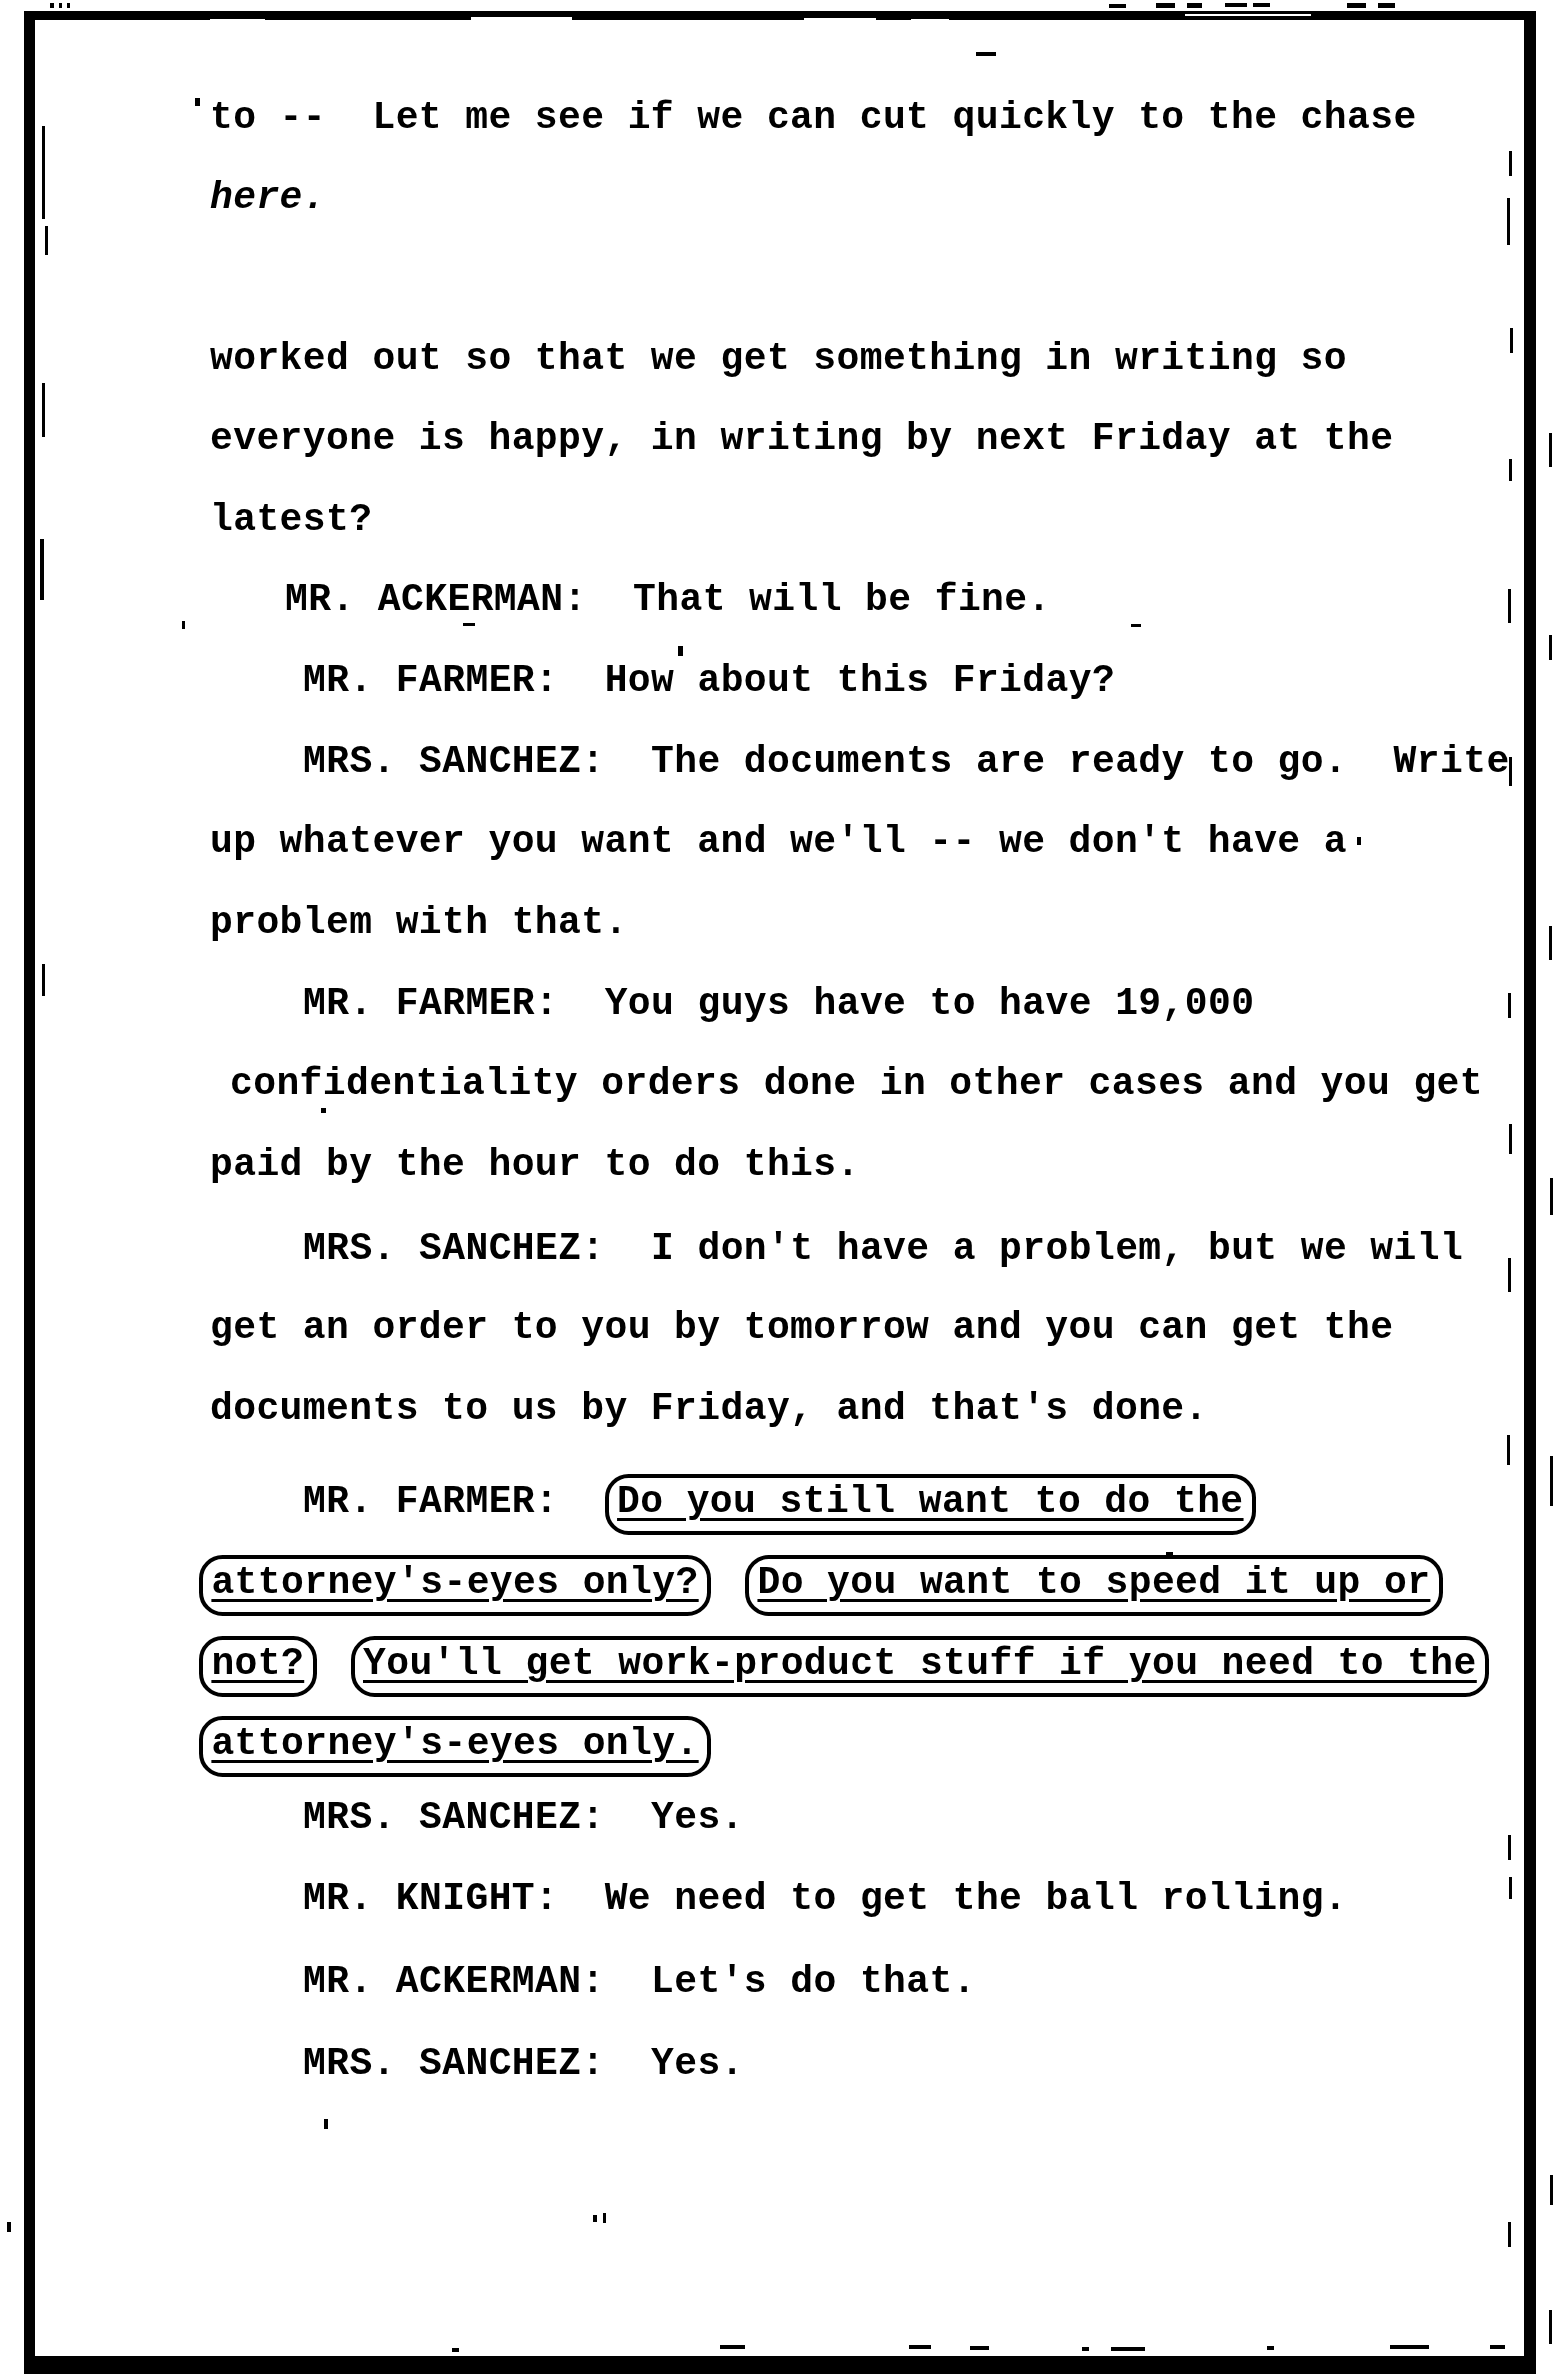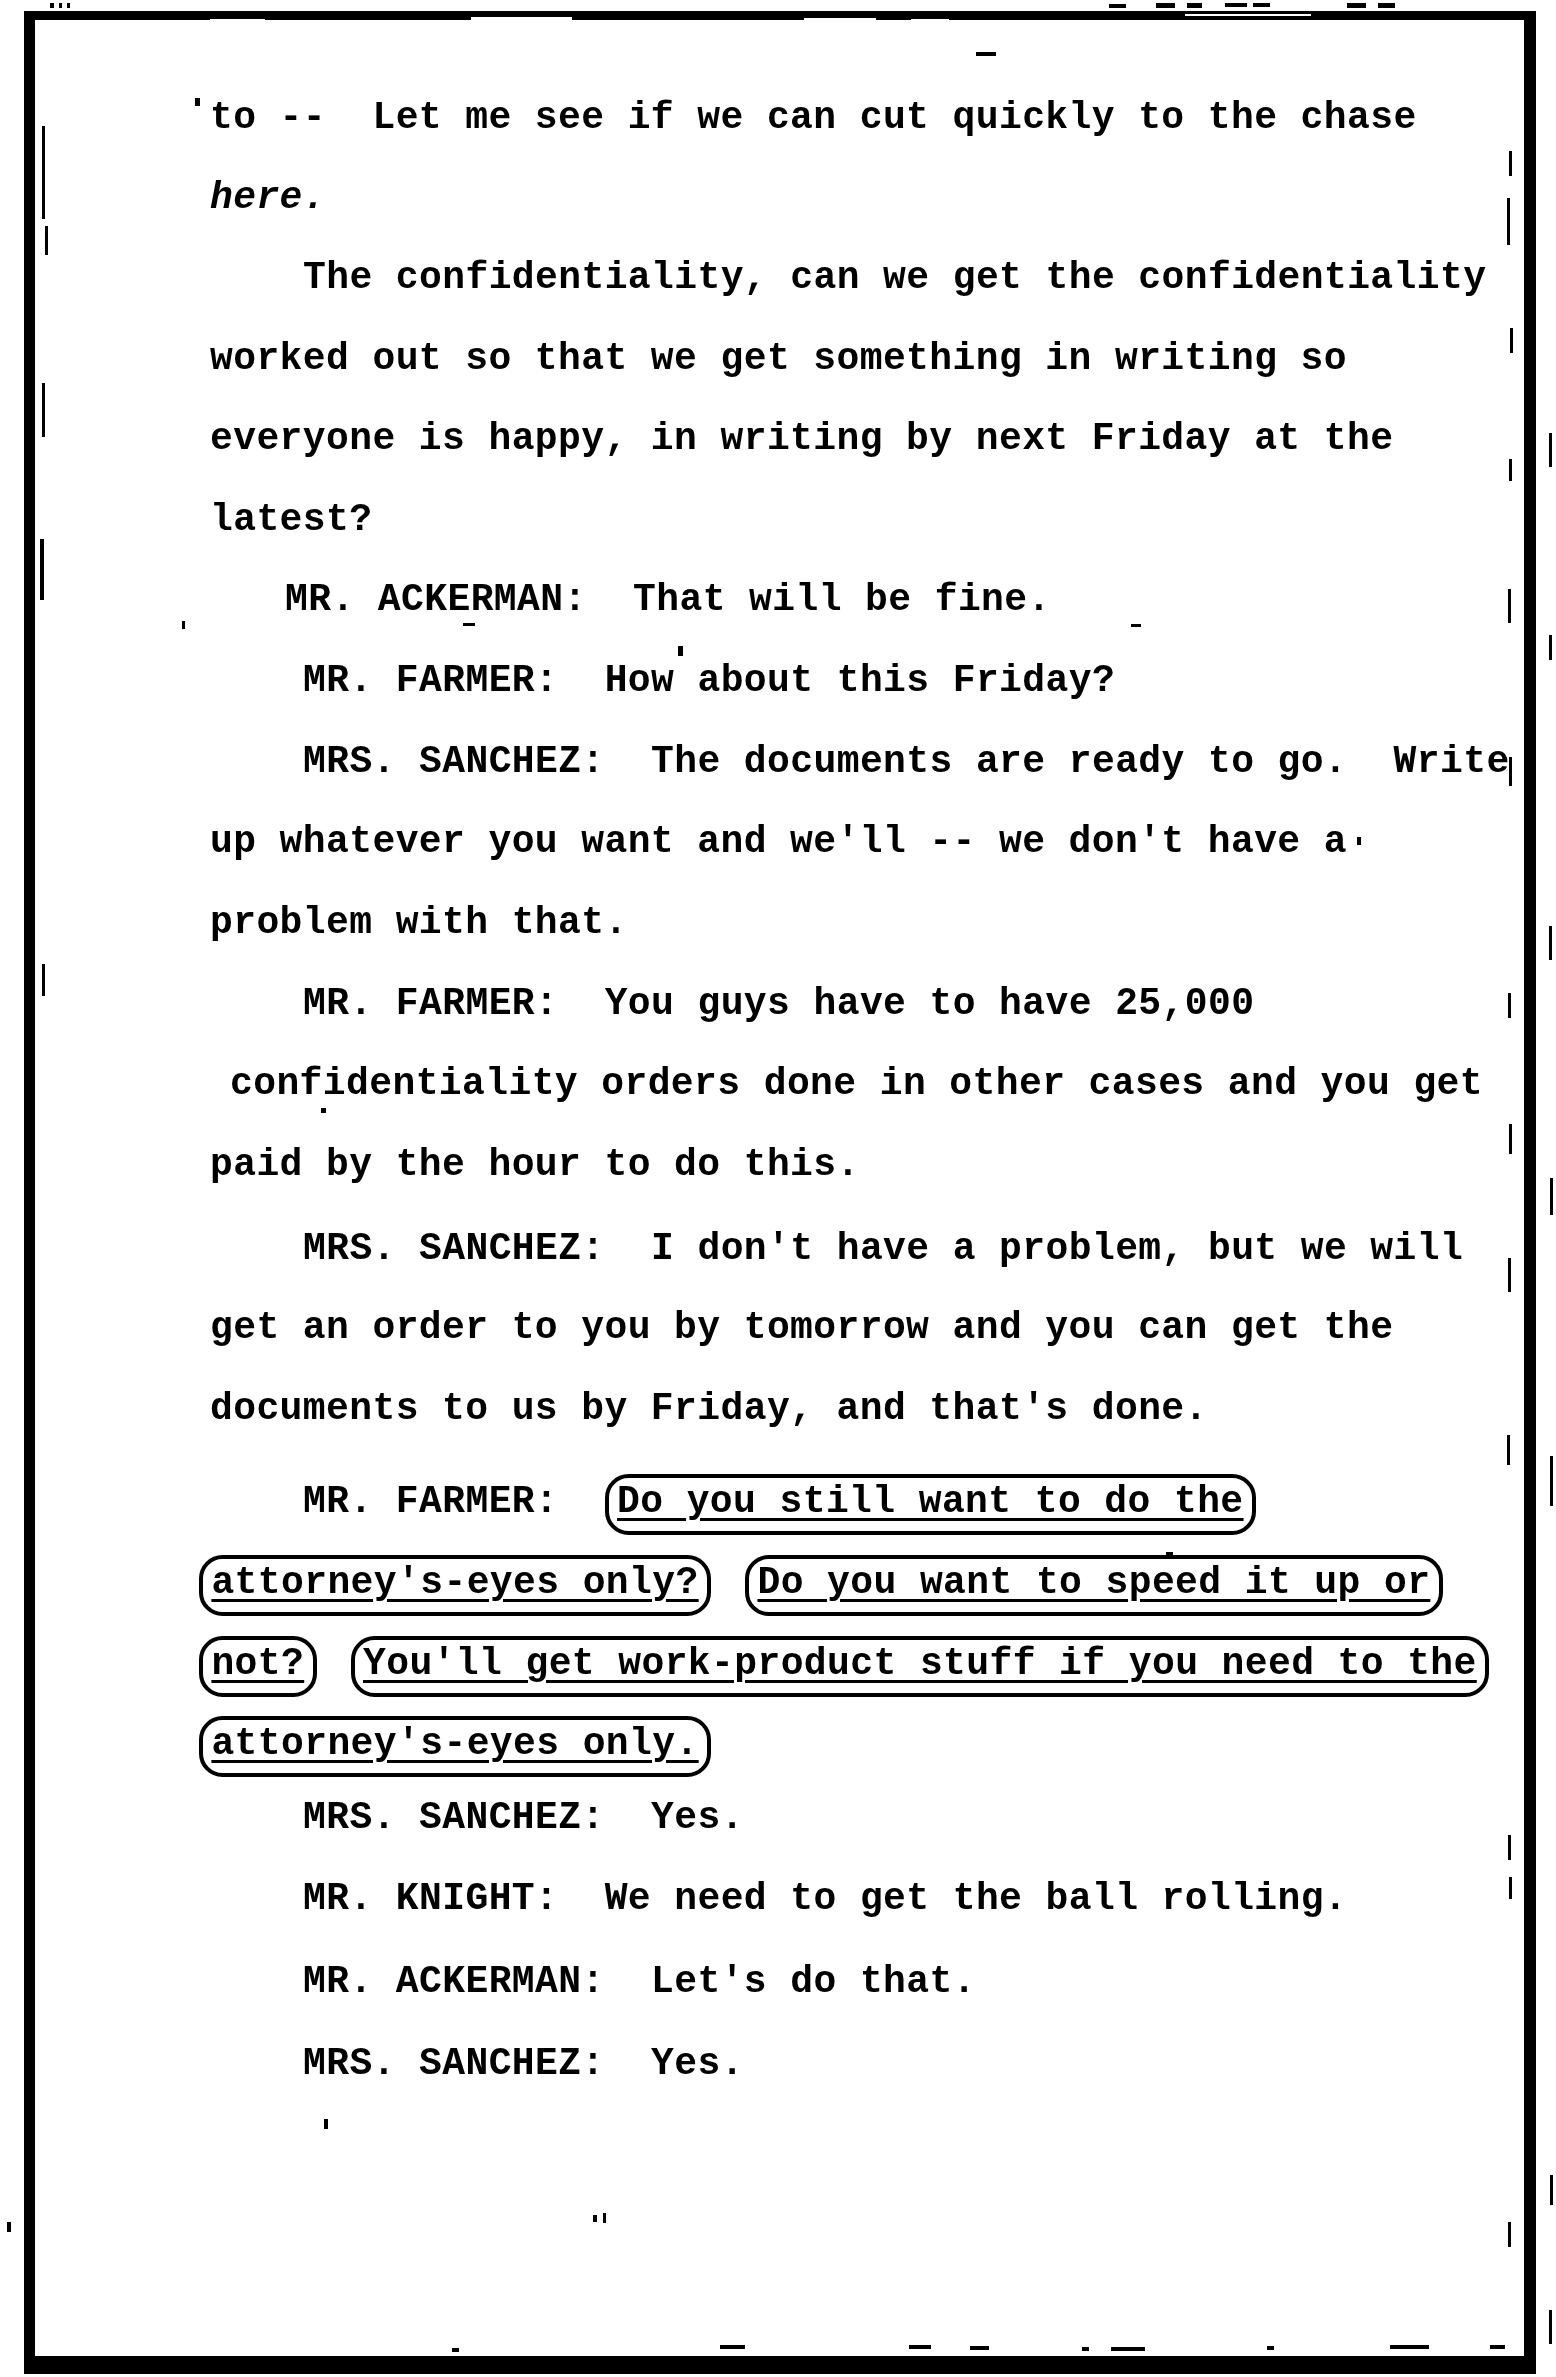--- a/index.html
+++ b/index.html
@@ -21,30 +21,29 @@
 
 <div class="page">
 
   <div class="frame" style="left:23.6px;top:11px;width:11px;height:2362px;"></div>
   <div class="frame" style="left:23.6px;top:11px;width:1512px;height:9.3px;"></div>
   <div class="frame" style="left:1524px;top:11px;width:11.8px;height:2362px;"></div>
   <div class="frame" style="left:23.6px;top:2356px;width:1512px;height:17.7px;"></div>
 
   <div class="line" style="top:94px;left:210px;"><span>to --  Let me see if we can cut quickly to the chase</span></div>
   <div class="line" style="top:174px;left:210px;font-style:italic;"><span>here.</span></div>
-  <div class="line" style="top:254px;left:303px;"><span>The confidentiality, can we get the confidentiality</span></div>
   <div class="line" style="top:335px;left:210px;"><span>worked out so that we get something in writing so</span></div>
   <div class="line" style="top:415px;left:210px;"><span>everyone is happy, in writing by next Friday at the</span></div>
   <div class="line" style="top:496px;left:210px;"><span>latest?</span></div>
   <div class="line" style="top:576px;left:285px;"><span>MR. ACKERMAN:  That will be fine.</span></div>
   <div class="line" style="top:657px;left:303px;"><span>MR. FARMER:  How about this Friday?</span></div>
   <div class="line" style="top:818px;left:210px;"><span>up whatever you want and we'll -- we don't have a</span></div>
   <div class="line" style="top:738px;left:303px;"><span>MRS. SANCHEZ:  The documents are ready to go.  Write</span></div>
   <div class="line" style="top:899px;left:210px;"><span>problem with that.</span></div>
-  <div class="line" style="top:980px;left:303px;"><span>MR. FARMER:  You guys have to have 25,000</span></div>
+  <div class="line" style="top:980px;left:303px;"><span>MR. FARMER:  You guys have to have 19,000</span></div>
   <div class="line" style="top:1060px;left:210px;margin-left:20px;"><span>confidentiality orders done in other cases and you get</span></div>
   <div class="line" style="top:1225px;left:303px;"><span>MRS. SANCHEZ:  I don't have a problem, but we will</span></div>
   <div class="line" style="top:1141px;left:210px;"><span>paid by the hour to do this.</span></div>
   <div class="line" style="top:1304px;left:210px;"><span>get an order to you by tomorrow and you can get the</span></div>
   <div class="line" style="top:1385px;left:210px;"><span>documents to us by Friday, and that's done.</span></div>
 
   <div class="line" style="top:1474px;left:303px;"><span>MR. FARMER:  </span><span class="box">Do you still want to do the</span></div>
   <div class="line" style="top:1555px;left:199px;"><span class="box">attorney's-eyes only?</span><span class="box">Do you want to speed it up or</span></div>
   <div class="line" style="top:1636px;left:199px;"><span class="box">not?</span><span class="box">You'll get work-product stuff if you need to the</span></div>
   <div class="line" style="top:1716px;left:199px;"><span class="box">attorney's-eyes only.</span></div>

